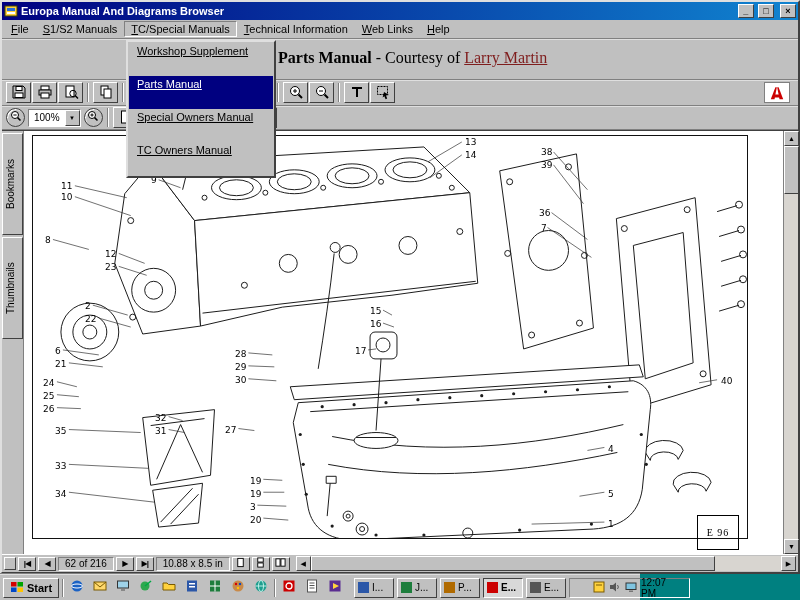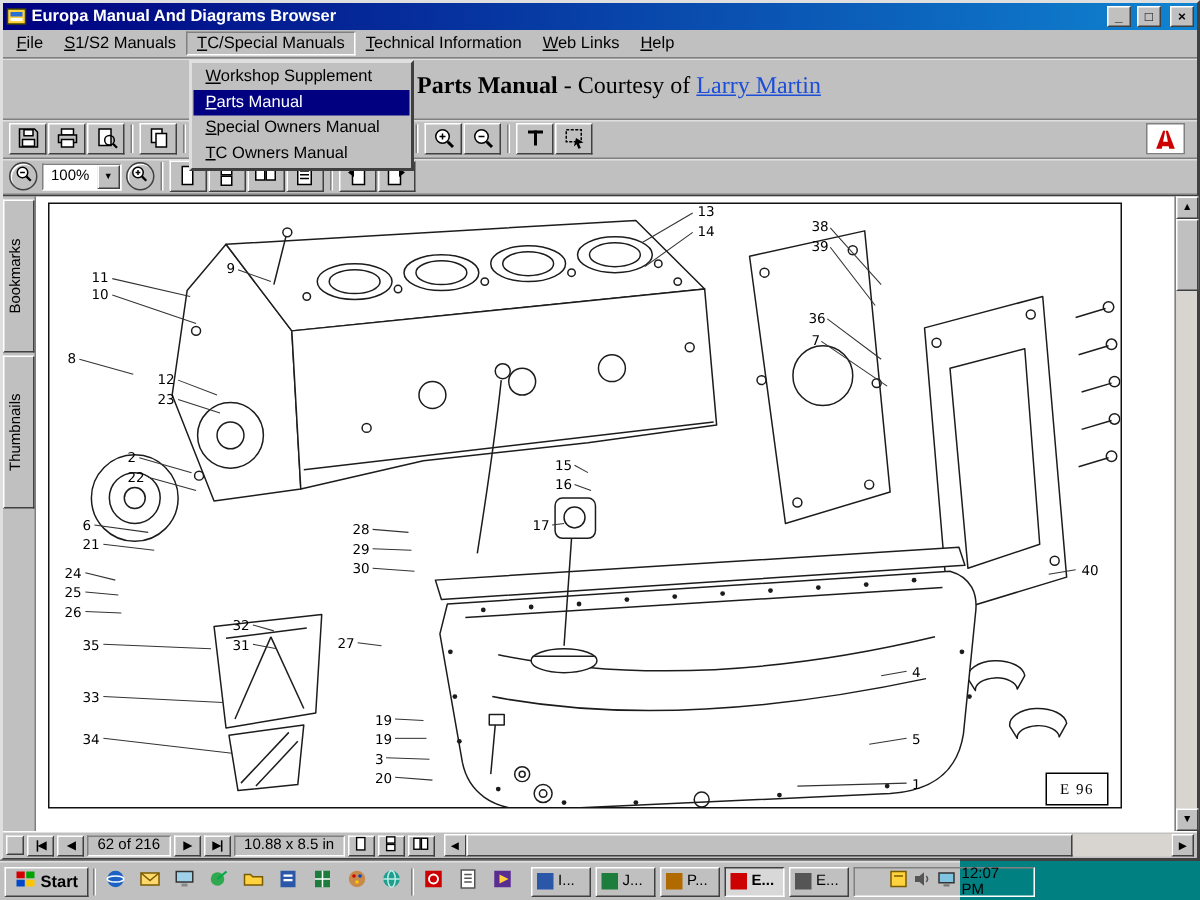--- a/index.html
+++ b/index.html
@@ -26,21 +26,21 @@
     border-bottom:1px solid #808080; box-shadow:0 1px 0 #fff; flex:none; }
   .menu-item { display:inline-block; padding:2px 7px; cursor:default; }
   .menu-item::first-letter { text-decoration:underline; }
   .menu-item.open { border:1px solid; border-color:#808080 #fff #fff #808080; padding:1px 6px; }
 
   .header-row { height:41px; position:relative; flex:none; border-bottom:1px solid #808080;
     box-shadow:inset 0 1px 0 #dfdfdf; }
   .doc-title { position:absolute; left:276px; top:10px;
     font-family:"Liberation Serif","DejaVu Serif",serif; font-size:16px; white-space:nowrap; }
   .doc-title b { font-weight:bold; }
-  .doc-title a { color:#1d4ed8; text-decoration:underline; cursor:pointer; }
+  .doc-title a { color:#7f1d1d; text-decoration:underline; cursor:pointer; }
 
   .toolbar { display:flex; align-items:center; padding:2px 4px; gap:1px; flex:none;
     border-bottom:1px solid #808080; box-shadow:inset 0 1px 0 #dfdfdf; }
   .toolbar.row1 { height:26px; }
   .toolbar.row2 { height:24px; }
   .tbtn { width:25px; height:21px; flex:none; display:flex; align-items:center; justify-content:center;
     background:#c0c0c0; border:1px solid; border-color:#fff #404040 #404040 #fff; padding:0;
     font-family:inherit; font-size:9px; font-weight:bold; color:#000; }
   .tbtn.narrow { width:16px; }
   .tbtn .dis { color:#808080; }
@@ -60,21 +60,21 @@
   .tabstrip { width:22px; background:#c0c0c0; flex:none; padding-top:2px;
     border-right:1px solid #808080; display:flex; flex-direction:column; gap:2px; }
   .vtab { writing-mode:vertical-rl; transform:rotate(180deg); font-size:10px;
     background:#c0c0c0; border:1px solid; border-color:#404040 #fff #fff #404040;
     padding:8px 2px; text-align:center; height:102px; cursor:default; }
   .doc-area { flex:1; background:#fff; position:relative; overflow:hidden; }
   .frame { position:absolute; left:8px; top:4px; width:716px; height:404px; border:1px solid #111; }
   .frame svg.art, .frame svg.leads { position:absolute; left:0; top:0; width:100%; height:100%; }
   .frame svg.leads { stroke:#333; stroke-width:0.7; pointer-events:none; }
   .callout { position:absolute; font:9px "DejaVu Sans",sans-serif; color:#000; line-height:9px; }
-  .plate { position:absolute; left:664px; top:379px; width:42px; height:22px; border:1px solid #000;
+  .plate { position:absolute; left:664px; top:379px; width:42px; height:35px; border:1px solid #000;
     display:flex; align-items:center; justify-content:center;
     font:10px "Liberation Serif",serif; letter-spacing:1px; }
 
   .vscroll { width:15px; background:#d8d5d0; flex:none; position:relative; border-left:1px solid #808080; }
   .sbtn { width:15px; height:15px; background:#c0c0c0; border:1px solid;
     border-color:#fff #404040 #404040 #fff; font-size:7px; display:flex; align-items:center;
     justify-content:center; padding:0; font-family:inherit; }
   .vscroll .sbtn { position:absolute; left:0; }
   .vscroll .up { top:0; }
   .vscroll .down { bottom:0; }
@@ -91,21 +91,21 @@
   .sb-box { height:14px; background:#c0c0c0; border:1px solid; border-color:#808080 #fff #fff #808080;
     display:flex; align-items:center; padding:0 6px; font-size:10px; white-space:nowrap; flex:none; }
   .hscroll { flex:1; height:15px; display:flex; margin-left:4px; }
   .htrack { flex:1; background:#d8d5d0; position:relative; }
   .hthumb { position:absolute; left:0; top:0; height:15px; width:86%; background:#c0c0c0;
     border:1px solid; border-color:#fff #404040 #404040 #fff; }
 
   
   .dropdown { position:absolute; left:124px; top:38px; width:150px; background:#c0c0c0;
     border:2px solid; border-color:#dfdfdf #404040 #404040 #dfdfdf; z-index:60; padding:1px; }
-  .dd-item { height:17px; line-height:17px; padding-left:8px; cursor:default; }
+  .dd-item { height:33px; line-height:17px; padding-left:8px; cursor:default;text-decoration:underline; }
   .dd-item::first-letter { text-decoration:underline; }
   .dd-item.selected { background:#000080; color:#fff; }
 
   
   .taskbar { position:absolute; left:0; bottom:0; width:640px; height:26px; background:#c0c0c0;
     border-top:1px solid #dfdfdf; box-shadow:0 -1px 0 #808080; display:flex; align-items:center;
     padding:2px 3px; gap:3px; }
   .start { height:20px; display:flex; align-items:center; gap:3px; padding:0 6px; background:#c0c0c0;
     border:1px solid; border-color:#fff #404040 #404040 #fff; font-weight:bold; font-size:11px; font-family:inherit; }
   .tdiv { width:2px; height:18px; border-left:1px solid #808080; border-right:1px solid #fff; flex:none; }

